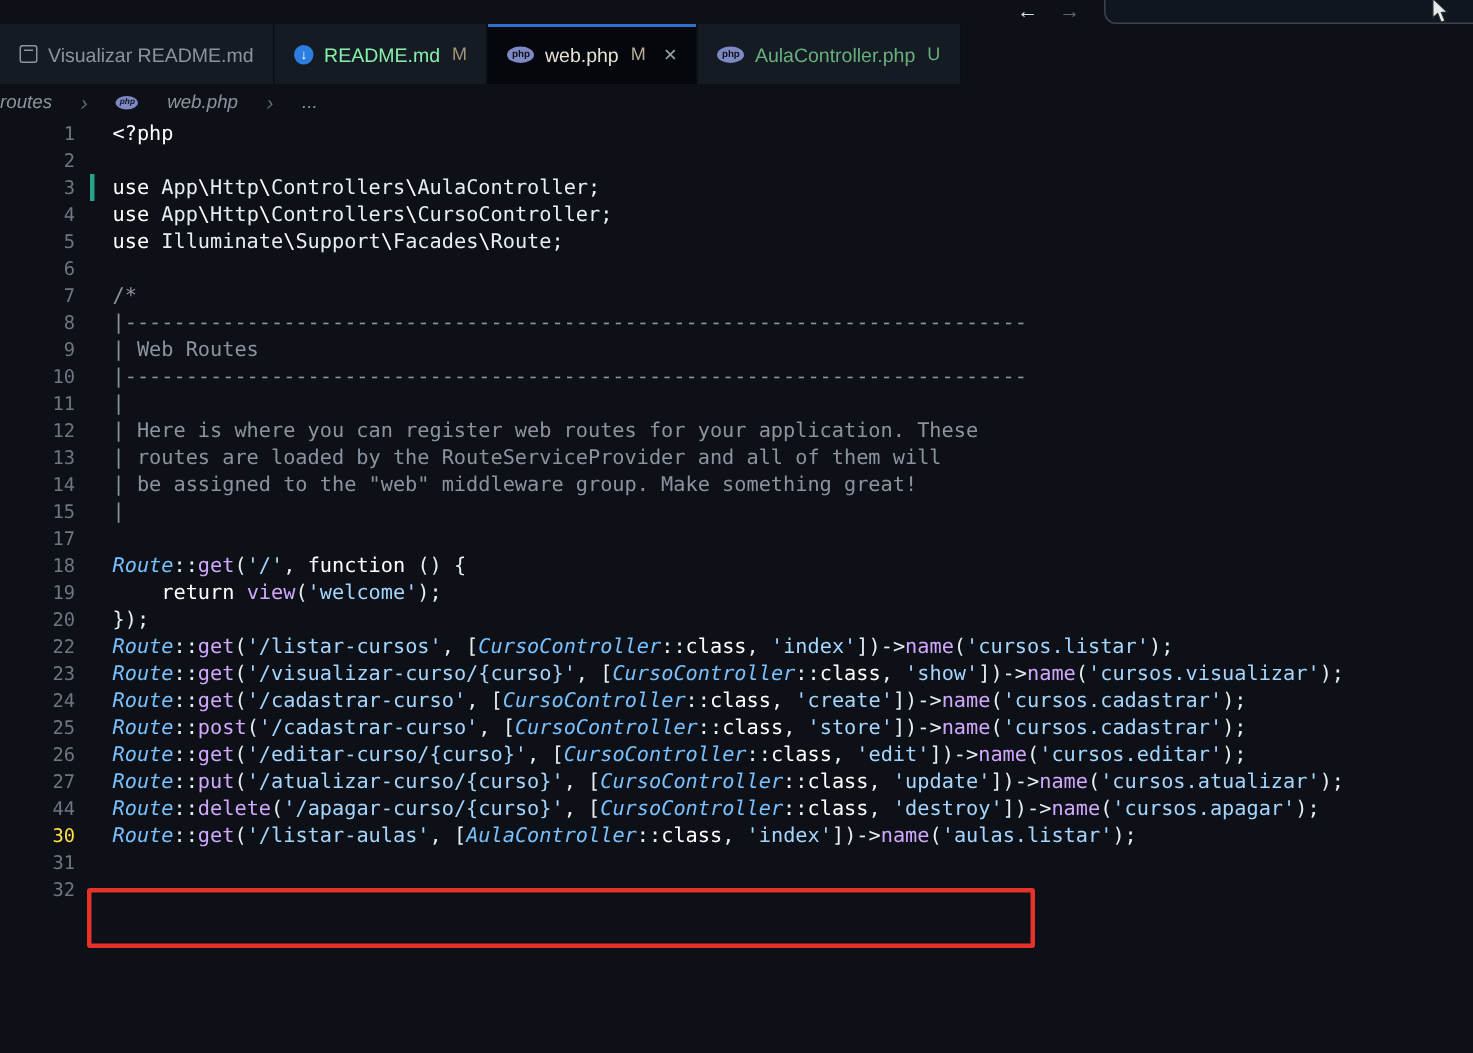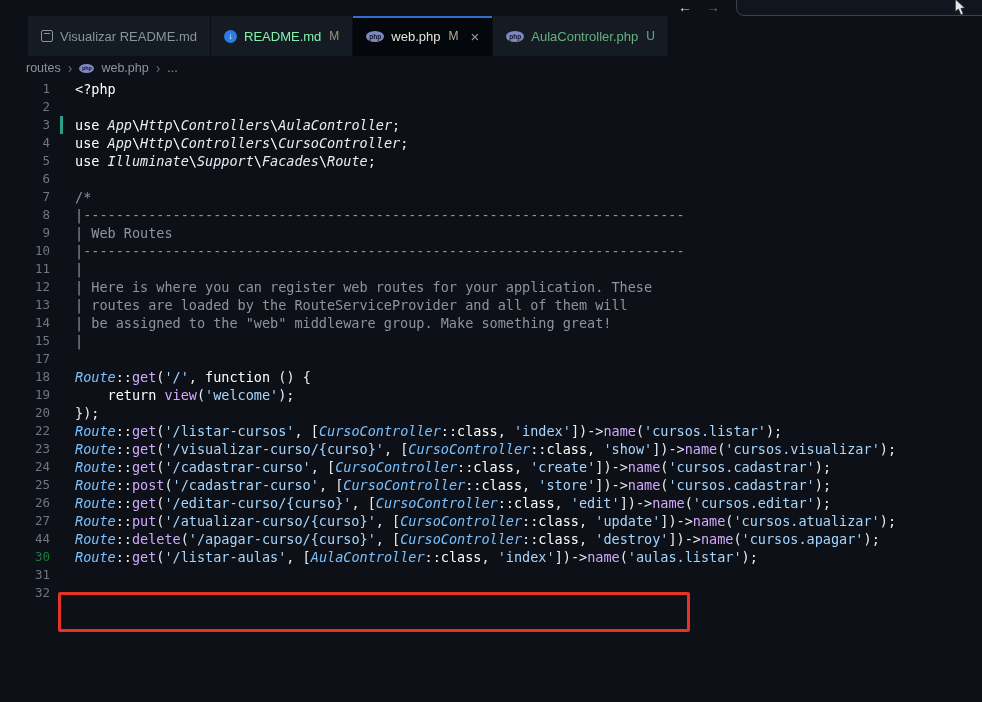--- a/index.html
+++ b/index.html
@@ -9,57 +9,57 @@
   
   .titlebar { position:relative; height:16px; background:#0d1117; z-index:5; }
   .nav-arrows { position:absolute; left:678px; top:-1px; display:flex; gap:14px;
                 font-size:14px; line-height:16px; color:#d6dde4; }
   .nav-arrows .fwd { color:#5b6470; }
   .command-center { position:absolute; left:736px; top:-12px; width:260px; height:28px;
                     border:1px solid #3a424c; border-radius:8px; background:#10161d; }
   .mouse-cursor { position:absolute; left:952px; top:-1px; z-index:9; }
 
   
-  .tabbar { display:flex; height:40px; background:#0d1117;margin-left:28px; }
+  .tabbar { display:flex; height:40px; background:#0d1117; }
   .tab { display:flex; align-items:center; gap:7px; padding:0 13px;
          background:#151b23; border-right:1px solid #0a0e14;
          font-size:13px; white-space:nowrap; cursor:pointer; }
   .tab.active { background:#04070c; box-shadow: inset 0 2px 0 #2f6fd0; }
   .badge { font-size:12px; margin-left:1px; }
   .close { color:#98a1ab; font-size:15px; margin-left:5px; line-height:1; }
 
   
   .tabicon { flex:none; display:flex; align-items:center; justify-content:center; }
   .tabicon.preview { width:12px; height:12px; border:1px solid #8b949e; border-radius:2px; position:relative; }
   .tabicon.preview::after { content:''; position:absolute; left:2px; right:2px; top:2px; height:1px; background:#8b949e; }
   .tabicon.markdown { width:13px; height:13px; border-radius:50%; background:#2b7de0;
                       color:#fff; font-size:9px; font-weight:bold; }
   .tabicon.php { width:18px; height:11px; border-radius:50%; background:#7e88c3;
                  color:#10141b; font-size:6.5px; font-weight:bold; letter-spacing:0; }
   .bc-php { width:15px; height:9px; border-radius:50%; background:#7e88c3;
             color:#10141b; font-size:5.5px; font-weight:bold;
             display:flex; align-items:center; justify-content:center; }
 
   
-  .breadcrumb { height:24px; display:flex; align-items:center; gap:7px;
-                padding-left:26px; font-size:12.5px; color:#8b949e; background:#0d1117; }
+  .breadcrumb { height:24px; display:flex; align-items:center; gap:19px;
+                font-size:12.5px; color:#8b949e; background:#0d1117;font-style:italic; }
   .bc-sep { color:#636d78; font-size:14px; line-height:1; }
 
   
   .editor { position:relative; background:#0d1117; height:622px;
             font-family:"DejaVu Sans Mono", monospace; font-size:13.5px; }
   .line { display:flex; height:18px; line-height:18px; }
   .ln { width:50px; flex:none; text-align:right; color:#6e7681; font-size:12.5px; }
-  .line.active-ln .ln { color:#15803d; }
+  .line.active-ln .ln { color:#fde047; }
   .gitbar { width:3px; flex:none; margin-left:10px; }
   .line.git-add .gitbar { background:#27a08c; }
   .codeline { padding-left:12px; white-space:pre; }
 
   .tk-k  { color:#ffffff; }
-  .tk-n  { color:#e6edf3; font-style:italic; }
+  .tk-n  { color:#e6edf3; }
   .tk-cl { color:#79c0ff; font-style:italic; }
   .tk-f  { color:#d2a8ff; }
   .tk-s  { color:#a5d6ff; }
   .tk-c  { color:#8b949e; }
   .tk-p  { color:#e6edf3; }
 
   .annotation { position:absolute; left:58px; top:512px; width:632px; height:40px;
                 border:3px solid #e5332a; border-radius:2px; pointer-events:none; }
 </style>
 </head>

